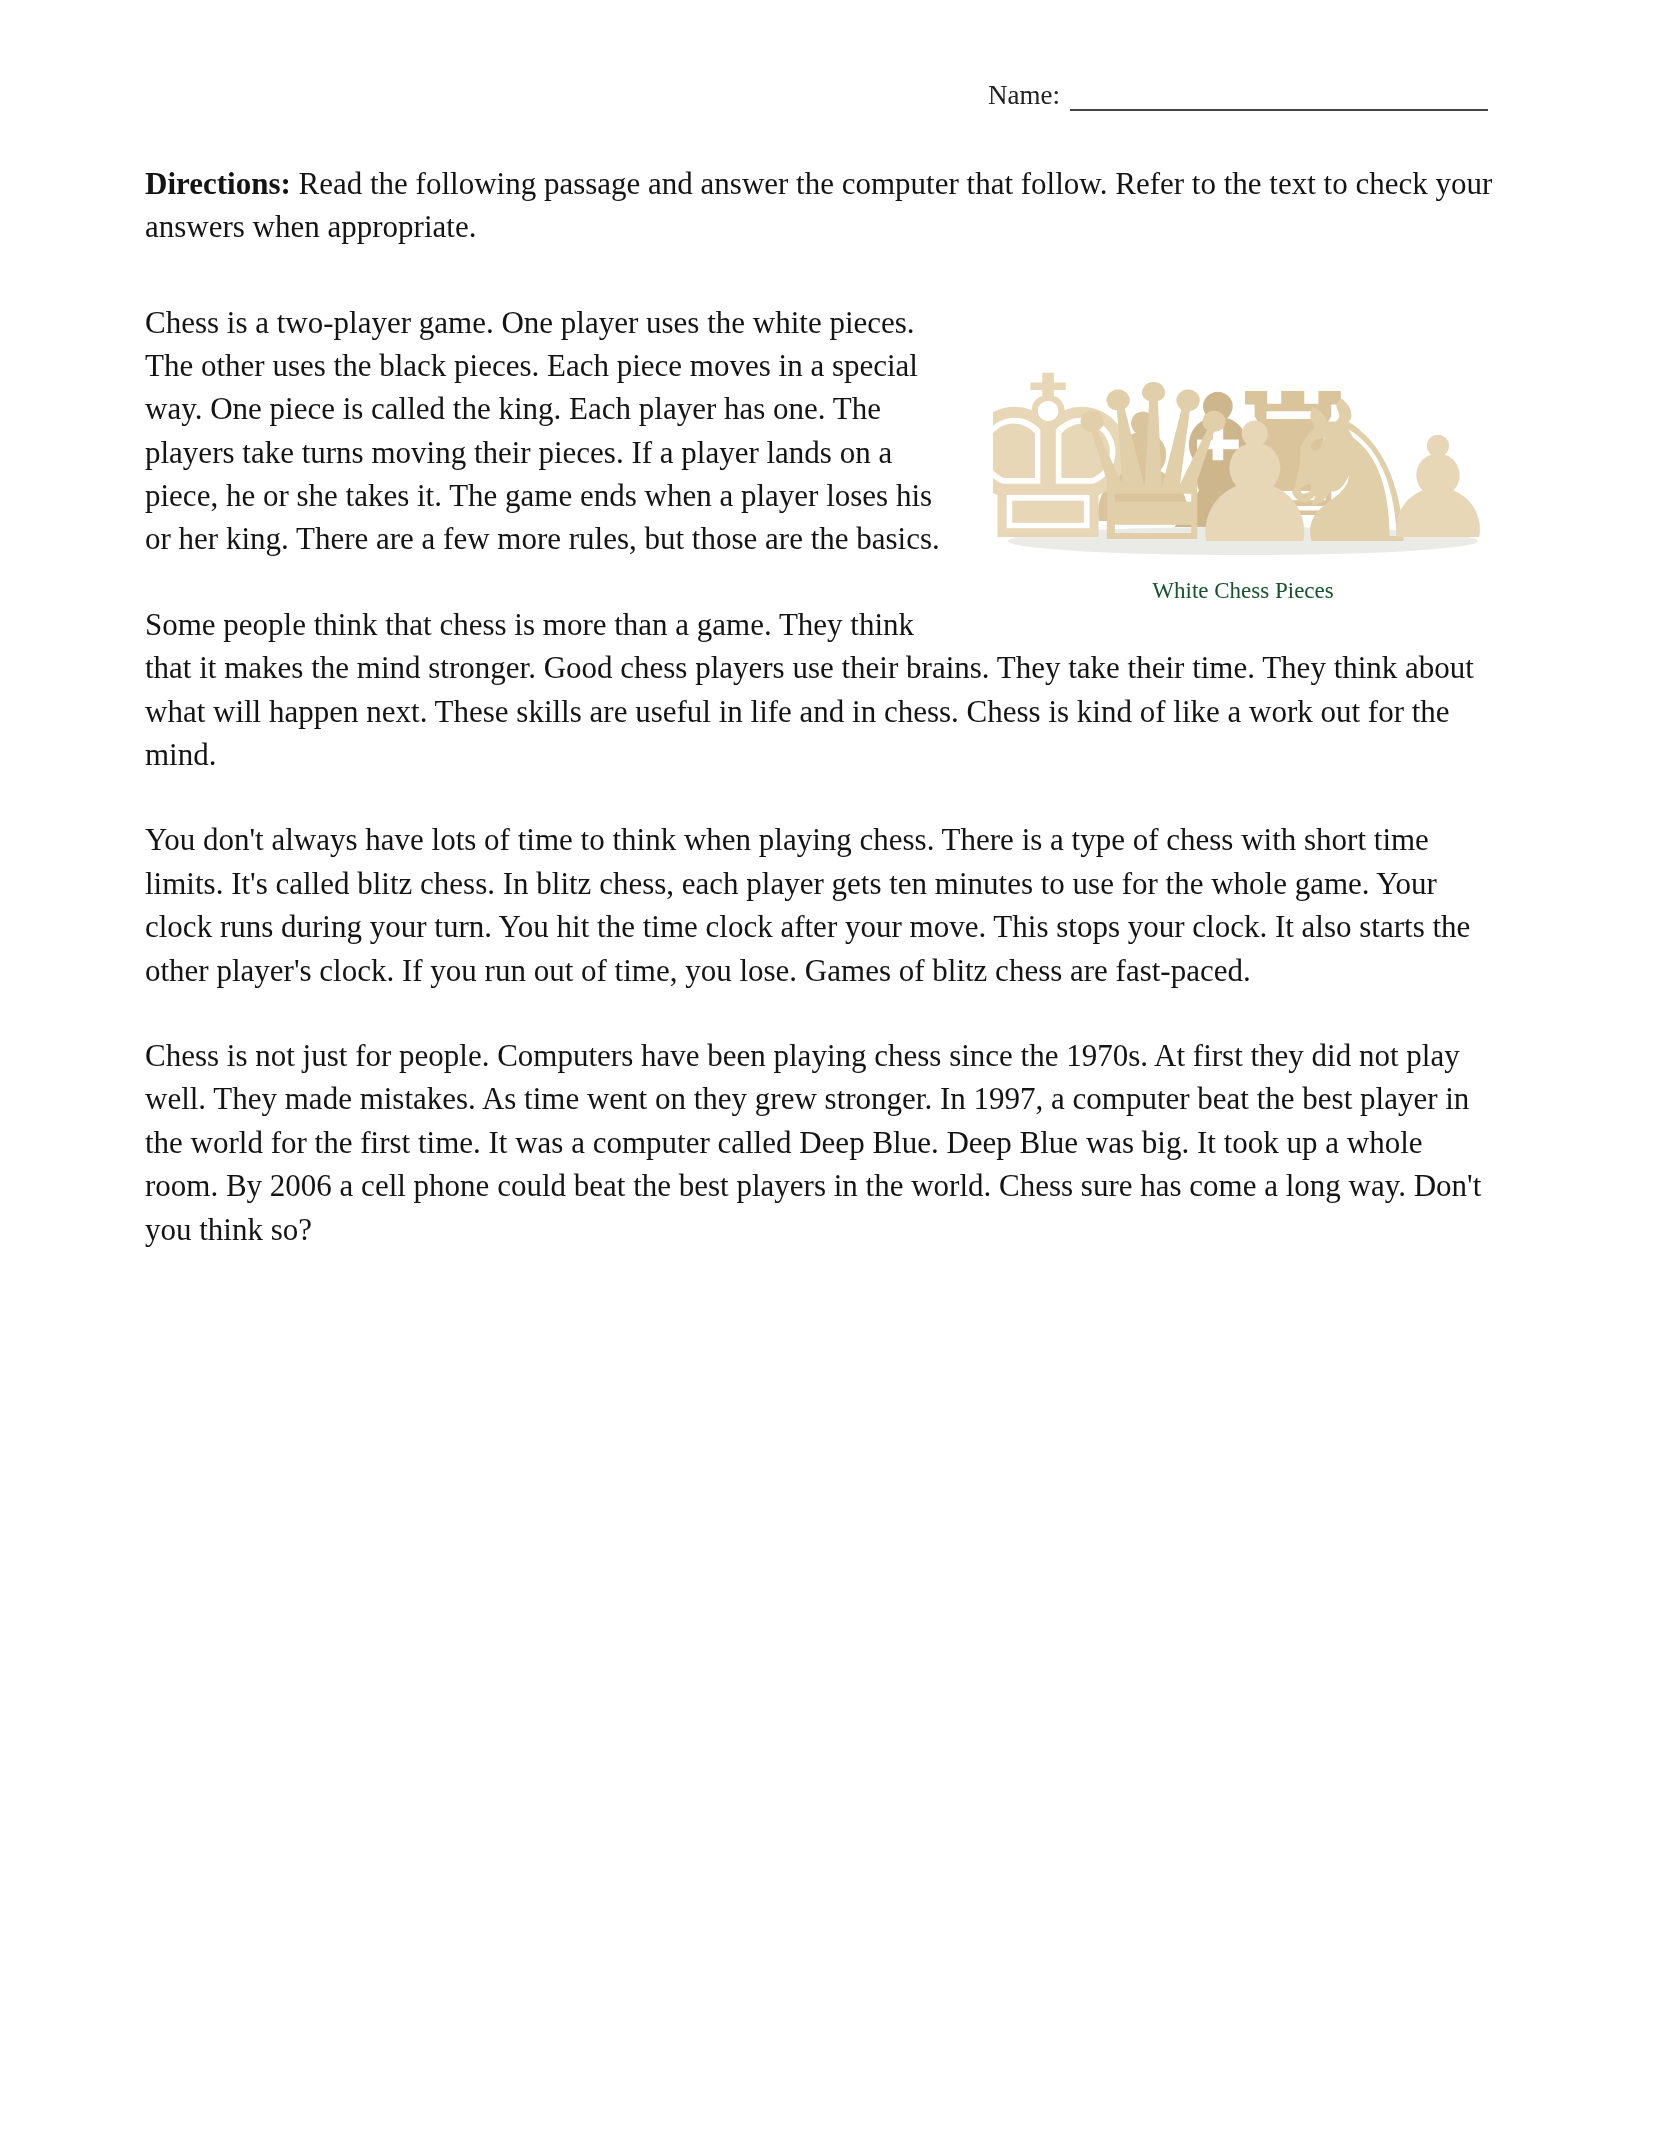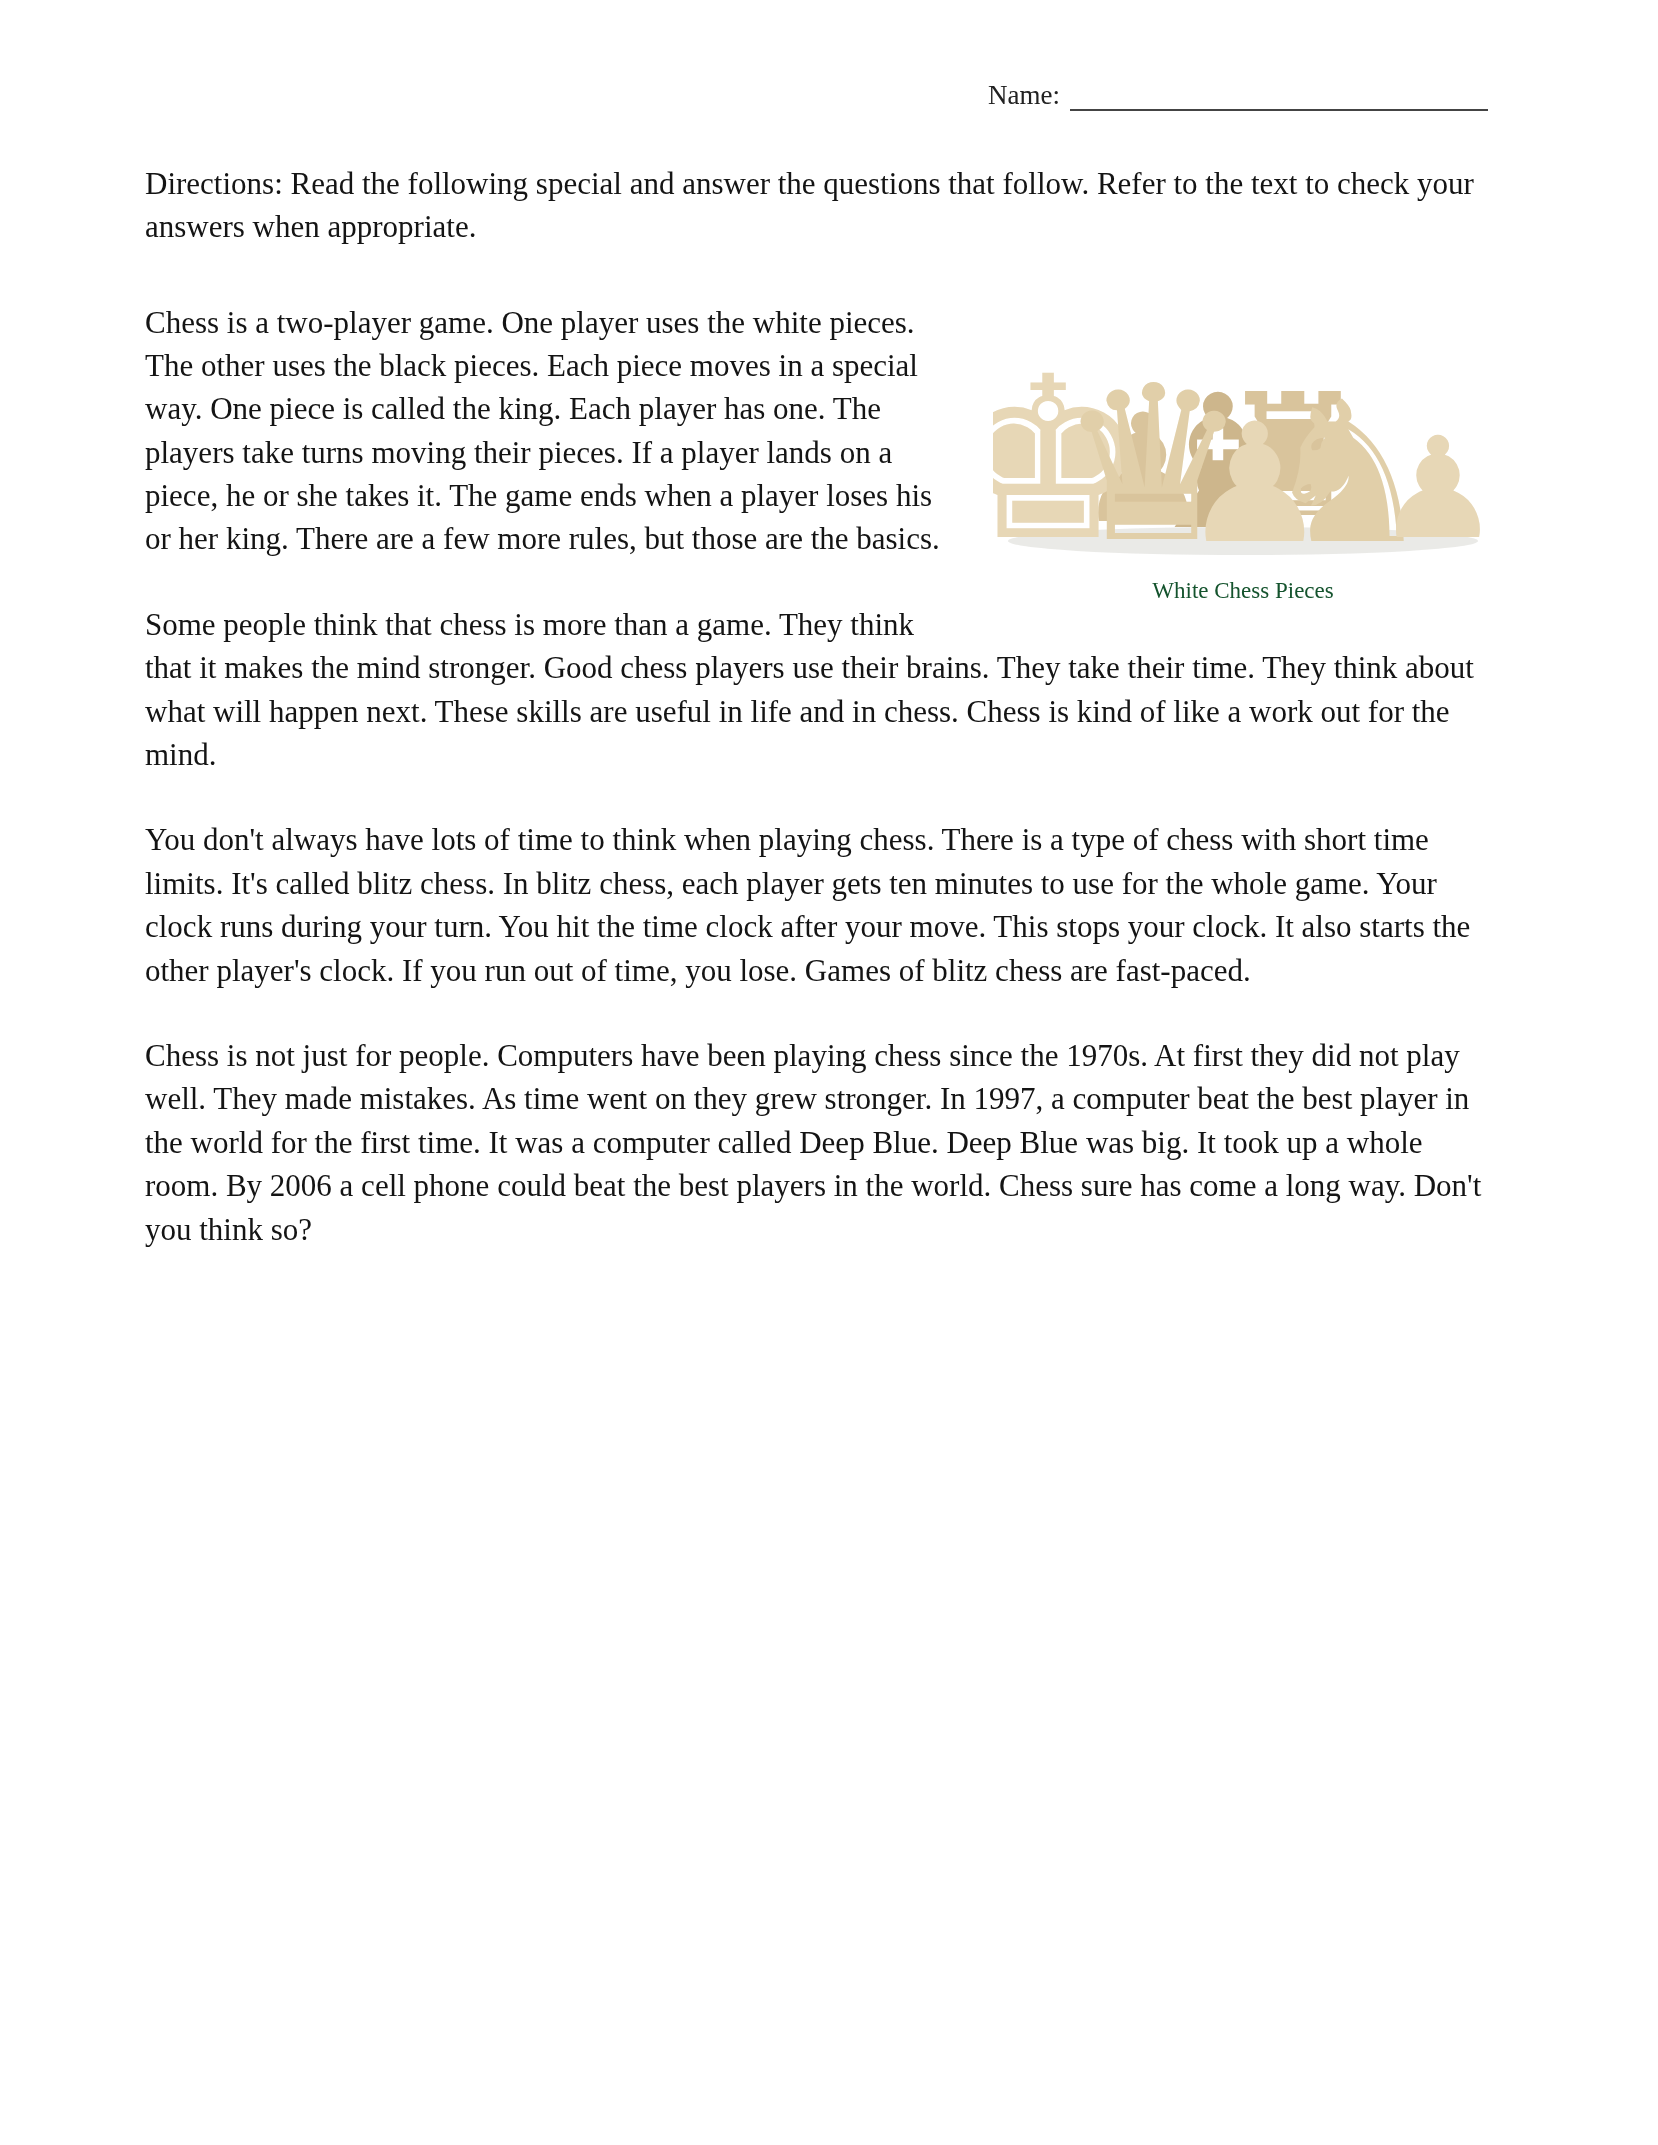--- a/index.html
+++ b/index.html
@@ -35,21 +35,21 @@
     margin-top: 14px;
     font-size: 34px;
     font-weight: bold;
     line-height: 1.35;
   }
   .directions {
     margin-top: 52px;
     font-size: 31px;
     line-height: 1.38;
   }
-  .directions .dir-label { font-weight: normal; }
+  .directions .dir-label { font-weight: bold; }
   .body-text {
     margin-top: 10px;
     font-size: 31px;
     line-height: 1.40;
   }
   .body-text p {
     margin: 0;
     padding-top: 42px;
   }
   figure.chess-figure {
@@ -71,21 +71,21 @@
 
 <div class="page">
 
   <div class="name-row">
     <span class="label">Name:</span>
     <span class="line"></span>
   </div>
 
 
   <div class="directions">
-    <span class="dir-label">Directions:</span><span> Read the following special and answer the questions that follow. Refer to the text to check your answers when appropriate.</span>
+    <span class="dir-label">Directions:</span><span> Read the following passage and answer the computer that follow. Refer to the text to check your answers when appropriate.</span>
   </div>
 
   <div class="body-text">
 
     <figure class="chess-figure">
       <svg viewBox="0 0 500 300" xmlns="http://www.w3.org/2000/svg" aria-hidden="true">
         <ellipse cx="250" cy="272" rx="235" ry="14" fill="#d8d8d4" opacity="0.55"></ellipse>
 
         <text class="piece" x="150" y="252" font-size="150" fill="#d9c49c" text-anchor="middle">♟</text>
         <text class="piece" x="300" y="246" font-size="170" fill="#d9c49c" text-anchor="middle">♜</text>

